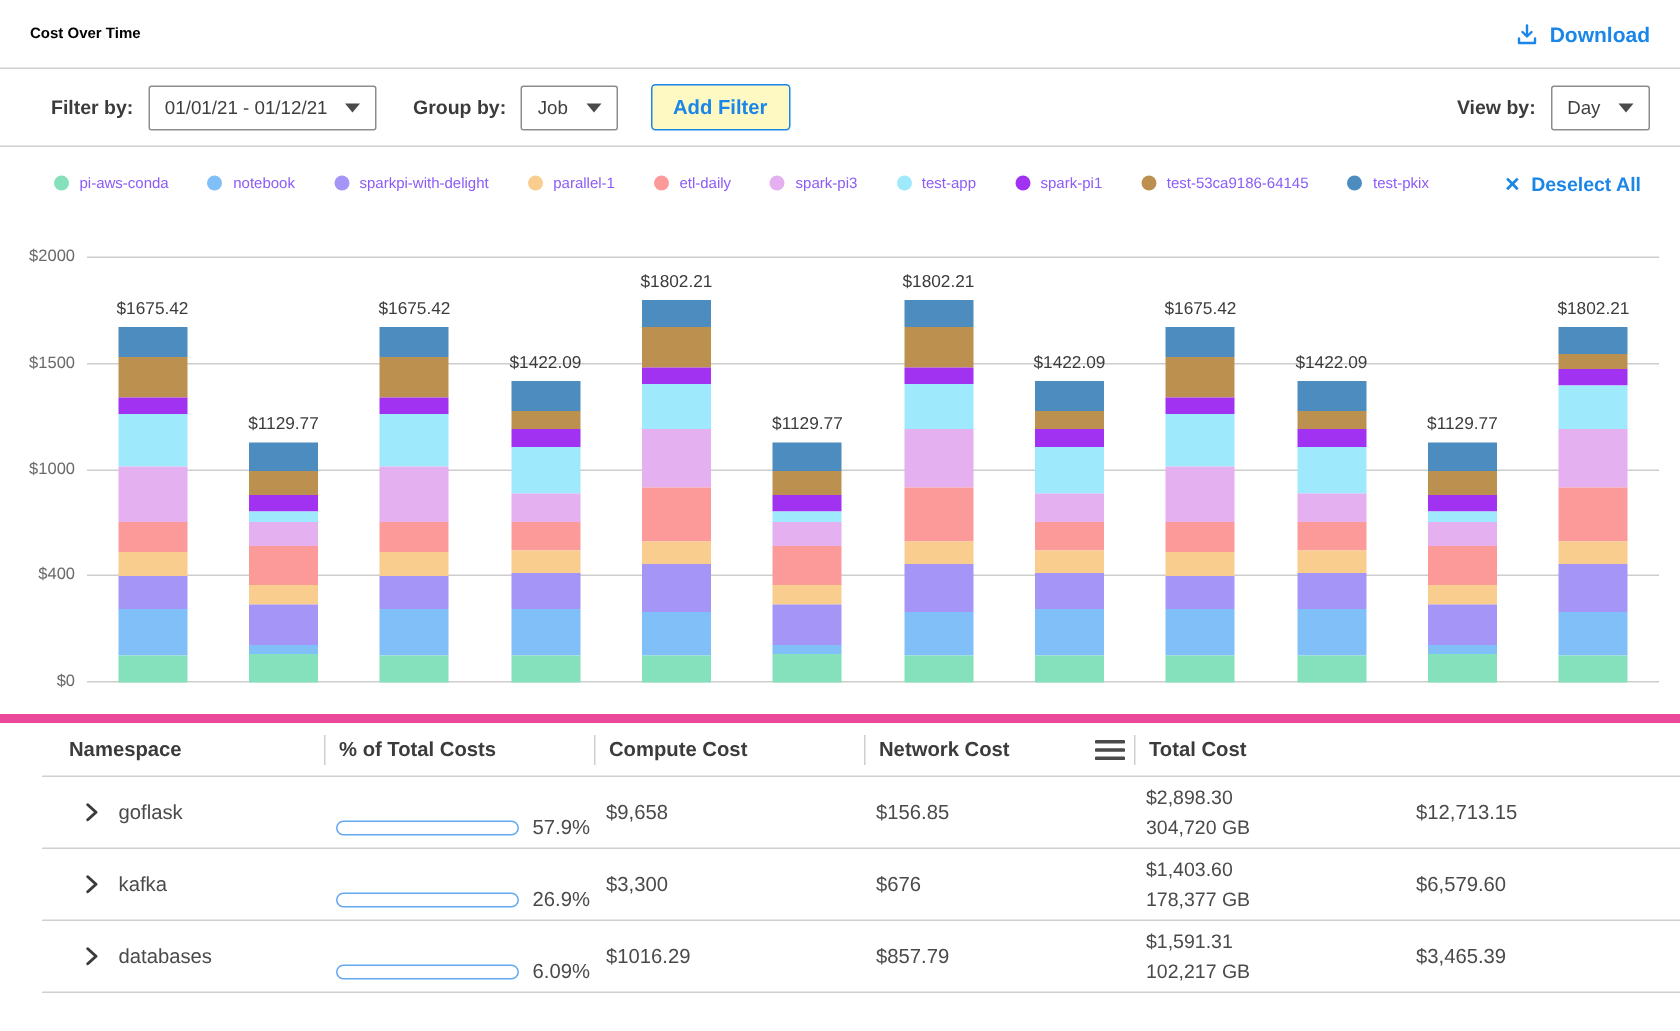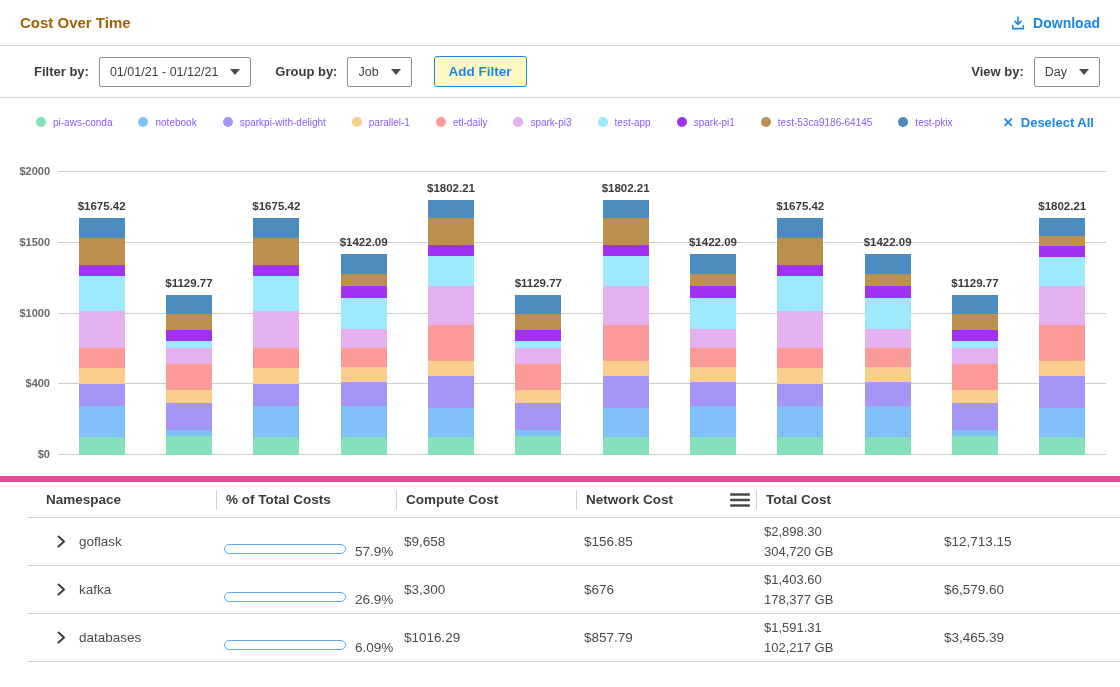--- a/index.html
+++ b/index.html
@@ -2,21 +2,21 @@
 <html><head>
 <meta charset="utf-8">
 <style>
   * { margin:0; padding:0; box-sizing:border-box; }
   html,body { width:1120px; height:687px; background:#fff; overflow:hidden;
     font-family:"Liberation Sans", sans-serif; color:#4a4a4a; }
 
   
   .topbar { height:46px; display:flex; align-items:center; justify-content:space-between;
     padding:0 20px; border-bottom:1px solid #cfcfcf; }
-  .page-title { font-size:15px; font-weight:bold; color:#a16207; }
+  .page-title { font-size:10px; font-weight:bold; color:#000000; }
   .download { display:flex; align-items:center; gap:7px; color:#1a86e8; font-weight:bold;
     font-size:14px; cursor:pointer; }
 
   
   .filterbar { height:52px; display:flex; align-items:center; gap:10px;
     padding:0 20px 0 34px; border-bottom:1px solid #cfcfcf; }
   .flabel { font-size:13px; font-weight:bold; color:#3b3b3b; }
   .select { display:inline-flex; align-items:center; justify-content:space-between; gap:12px;
     border:1px solid #8d8d8d; border-radius:2px; height:30px; padding:0 10px;
     font-size:12.5px; color:#3f3f3f; background:#fff; cursor:pointer; }
@@ -31,21 +31,21 @@
   .legendbar { height:48px; display:flex; align-items:center; gap:26px; padding:0 26px 0 36px; }
   .legend-item { display:flex; align-items:center; gap:7px; cursor:pointer; }
   .legend-dot { width:10px; height:10px; border-radius:50%; }
   .legend-label { font-size:10px; color:#8b5cf6; }
   .deselect { margin-left:auto; display:flex; align-items:center; gap:7px; color:#1a86e8;
     font-weight:bold; font-size:13px; cursor:pointer; }
   .deselect .x { font-size:13px; font-weight:bold; }
 
   
   .chart { position:relative; padding:26px 14px 0 58px; }
-  .plot { position:relative; height:283px;font-weight:bold; }
+  .plot { position:relative; height:283px; }
   .gridline { position:absolute; left:0; right:0; height:1px; background:#cdcdcd; }
   .ytick { position:absolute; left:-54px; top:-6px; width:46px; text-align:right;
     font-size:11px; color:#6a6a6a; }
   .bars { position:absolute; left:0; right:0; top:0; bottom:0; display:flex; }
   .bar-col { flex:1; display:flex; justify-content:center; align-items:flex-end; height:100%; }
   .bar { width:46px; position:relative; display:flex; flex-direction:column-reverse; }
   .seg { width:100%; }
   .bar-total { position:absolute; bottom:100%; left:50%; transform:translateX(-50%);
     margin-bottom:6px; white-space:nowrap; font-size:11.5px; color:#3b3b3b; }
   .xrow { display:flex; }
@@ -56,21 +56,21 @@
   .t-row { display:grid; grid-template-columns:180px 180px 180px 180px 180px 1fr;
     padding:0 16px; align-items:center; }
   .t-head { height:36px; border-bottom:1px solid #cfcfcf; }
   .th { position:relative; font-size:13.5px; font-weight:bold; color:#3b3b3b;
     padding-left:2px; height:100%; display:flex; align-items:center; }
   .th + .th::before { content:""; position:absolute; left:-8px; top:8px; width:1px; height:20px;
     background:#cfcfcf; }
   .th.network { justify-content:space-between; padding-right:14px; }
   .t-body .t-row { height:48px; border-bottom:1px solid #cfcfcf; font-size:13.5px; color:#4a4a4a; }
   .ns-cell { display:flex; align-items:center; gap:13px; padding-left:13px; }
-  .pct-cell { display:flex; gap:9px;margin-top:20px; }
+  .pct-cell { display:flex; align-items:center; gap:9px;margin-top:20px; }
   .pill { width:122px; height:10px; border:1px solid #5fa9ee; border-radius:6px; overflow:hidden;
     background:#fff; }
   .pill-fill { height:100%; background:#2196f3; border-radius:6px 0 0 6px; }
   .net-cell { line-height:20px; font-size:13px; }
   .chev { display:inline-flex; cursor:pointer; }
   .menu-icon { cursor:pointer; display:inline-flex; }
 </style>
 </head>
 <body>
 

